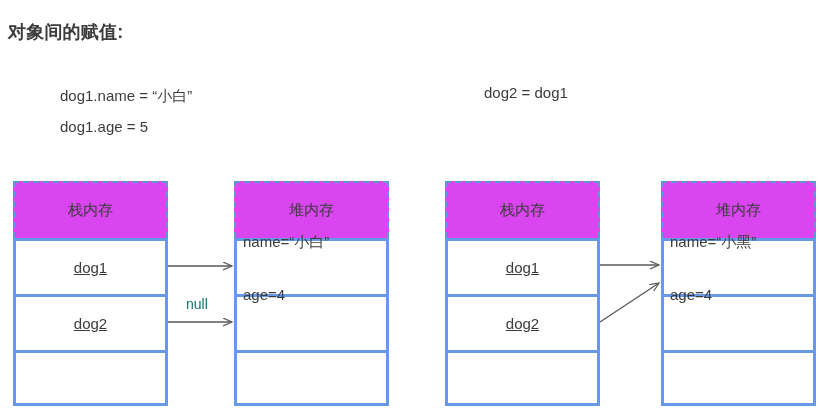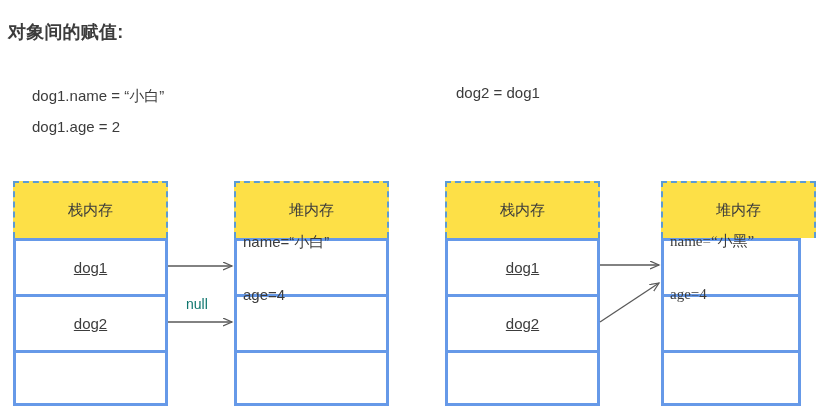--- a/index.html
+++ b/index.html
@@ -32,33 +32,33 @@
   
   .code-block {
     position: absolute;
     font-size: 15px;
     color: #3c3c3c;
     line-height: 31px;
     white-space: nowrap;
   }
   .code-block.left  { left: 32px;  top: 80px; }
   .code-block.right { left: 456px; top: 77px; }
-  .code-line { display: block; }
+  .code-line { display: block; margin-left: 28px; }
 
   .mem-group {
     position: absolute;
   }
 
   
   .mem-header {
     position: absolute;
     box-sizing: border-box;
     border: 2px dashed #5b9bd5;
     border-bottom: none;
-    background: #fde047;
+    background: #d946ef;
     display: flex;
     align-items: center;
     justify-content: center;
     font-size: 15px;
     color: #3c3c3c;
   }
 
   
   .mem-cells {
     position: absolute;
@@ -106,21 +106,21 @@
     white-space: nowrap;
   }
 </style>
 </head>
 <body>
 
 <div class="page-title">对象间的赋值:</div>
 
 <div class="code-block left">
   <span class="code-line">dog1.name = “小白”</span>
-  <span class="code-line">dog1.age = 2</span>
+  <span class="code-line">dog1.age = 5</span>
 </div>
 
 <div class="code-block right">
   <span class="code-line">dog2 = dog1</span>
 </div>
 
 <div class="mem-group">
   <div class="mem-header" style="left:13px; top:181px; width:155px; height:57px;">栈内存</div>
   <div class="mem-cells" style="left:13px; top:238px; width:155px; height:168px;">
     <div class="mem-cell center">dog1</div>
@@ -149,21 +149,21 @@
   <div class="mem-header" style="left:445px; top:181px; width:155px; height:57px;">栈内存</div>
   <div class="mem-cells" style="left:445px; top:238px; width:155px; height:168px;">
     <div class="mem-cell center">dog1</div>
     <div class="mem-cell center">dog2</div>
     <div class="mem-cell center"></div>
   </div>
 </div>
 
 <div class="mem-group">
   <div class="mem-header" style="left:661px; top:181px; width:155px; height:57px;">堆内存</div>
-  <div class="mem-cells" style="left:661px; top:238px; width:140px; height:168px;font-family:Liberation Serif, serif;">
+  <div class="mem-cells" style="left:661px; top:238px; width:155px; height:168px;">
     <div class="mem-cell left-text">
       <span class="cell-lines">
         <span>name=“小黑”</span>
         <span>age=4</span>
       </span>
     </div>
     <div class="mem-cell left-text"></div>
     <div class="mem-cell left-text"></div>
   </div>
 </div>

